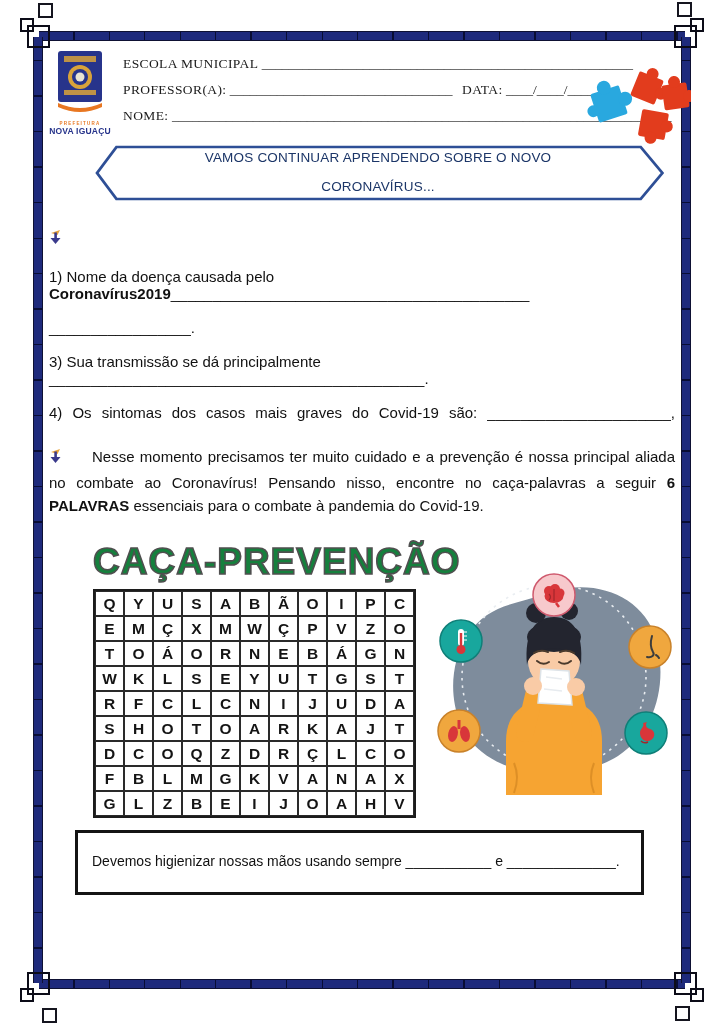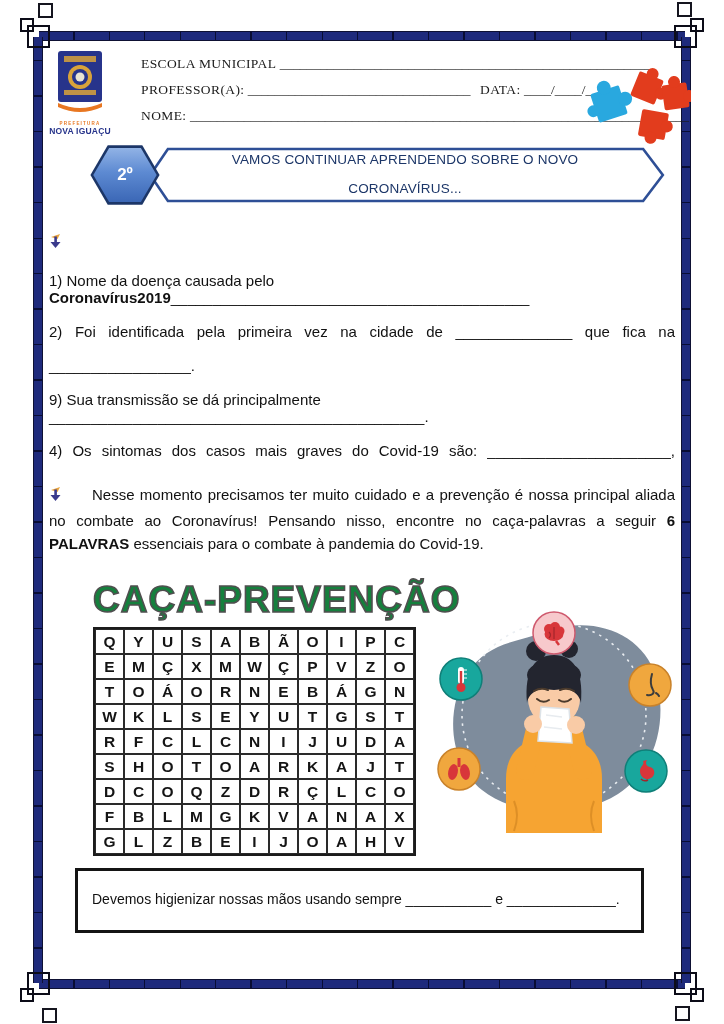--- a/index.html
+++ b/index.html
@@ -23,21 +23,21 @@
   .knot.br{right:-6px;bottom:-6px;}.knot.br .knot2{right:-9px;bottom:-9px;}
   .pagemark{position:absolute;width:11px;height:11px;border:2.5px solid #15151f;}
   
   .content{position:absolute;left:49px;top:50px;width:626px;}
   
   .hdr{display:flex;position:relative;}
   .logo{width:62px;flex:0 0 62px;text-align:center;}
   .logo-pref{font-size:4.5px;color:#e87722;letter-spacing:1.2px;font-weight:bold;margin-top:1px;}
   .logo-city{font-size:8.5px;color:#27348b;font-weight:bold;letter-spacing:.2px;}
   .fields{flex:1;margin-left:12px;margin-top:6px;font-family:"Liberation Serif",serif;font-size:13.5px;color:#1a1a1a;}
-  .fline{margin-bottom:10px;white-space:nowrap;overflow:hidden;margin-left:18px;}
+  .fline{margin-bottom:10px;white-space:nowrap;overflow:hidden;}
   .fline .lbl{letter-spacing:.4px;}
   .puzzle{position:absolute;right:-16px;top:12px;z-index:3;}
   
   .banner-row{display:flex;align-items:center;margin-top:8px;margin-left:40px;margin-right:8px;}
   .badge{position:relative;width:72px;height:62px;z-index:2;margin-right:-18px;
     clip-path:polygon(26% 2%,74% 2%,98% 50%,74% 98%,26% 98%,2% 50%);background:#1c3668;}
   .badge-in{position:absolute;inset:3px;clip-path:polygon(26% 2%,74% 2%,98% 50%,74% 98%,26% 98%,2% 50%);
     background:linear-gradient(180deg,#93b4e6 0%,#5d8ad2 45%,#3a66b5 100%);
     display:flex;align-items:center;justify-content:center;color:#fff;font-weight:bold;font-size:17px;}
   .ribbon{position:relative;flex:1;height:58px;}
@@ -142,23 +142,20 @@
         <g transform="translate(66,62) rotate(10)">
           <rect x="-13" y="-13" width="27" height="27" rx="2" fill="#e23c1d"></rect>
           <circle cx="14" cy="0" r="6" fill="#e23c1d"></circle>
           <circle cx="0" cy="14" r="6" fill="#e23c1d"></circle>
         </g>
       </svg>
     </div>
   </div>
 
   <div class="banner-row">
-    <div class="badge">
-      <div class="badge-in">2º</div>
-    </div>
     <div class="ribbon">
       <svg viewBox="0 0 505 58" width="100%" height="58" preserveAspectRatio="none">
         <path d="M24 3 L482 3 L501 29 L482 55 L24 55 L7 29 Z" fill="#ffffff" stroke="#2e4f96" stroke-width="2.5"></path>
       </svg>
       <div class="ribbon-text">
         <span>VAMOS CONTINUAR APRENDENDO SOBRE O NOVO</span>
         <span>CORONAVÍRUS...</span>
       </div>
     </div>
   </div>
@@ -168,24 +165,23 @@
       <svg width="13" height="16" viewBox="0 0 13 16">
         <polygon points="2,4 11,1 8.5,6" fill="#e8a33d"></polygon>
         <rect x="5.3" y="3.5" width="2.6" height="6.5" fill="#3a3a8c"></rect>
         <polygon points="1.5,9 11.5,9 6.5,15" fill="#3a3a8c"></polygon>
       </svg>
     </span>
   </p>
 
   <p class="q"><span>1) Nome da doença causada pelo </span><b>Coronavírus2019</b><span>___________________________________________</span></p>
 
-  <p class="q jl">2) Foi identificada pela primeira vez na cidade de ______________ que fica na</p>
   <p class="q">_________________.</p>
 
-  <p class="q">9) Sua transmissão se dá principalmente _____________________________________________.</p>
+  <p class="q">3) Sua transmissão se dá principalmente _____________________________________________.</p>
 
   <p class="q jl">4) Os sintomas dos casos mais graves do Covid-19 são: ______________________,</p>
 
   <p class="para">
     <span class="bullet">
       <svg width="13" height="16" viewBox="0 0 13 16">
         <polygon points="2,4 11,1 8.5,6" fill="#e8a33d"></polygon>
         <rect x="5.3" y="3.5" width="2.6" height="6.5" fill="#3a3a8c"></rect>
         <polygon points="1.5,9 11.5,9 6.5,15" fill="#3a3a8c"></polygon>
       </svg>

